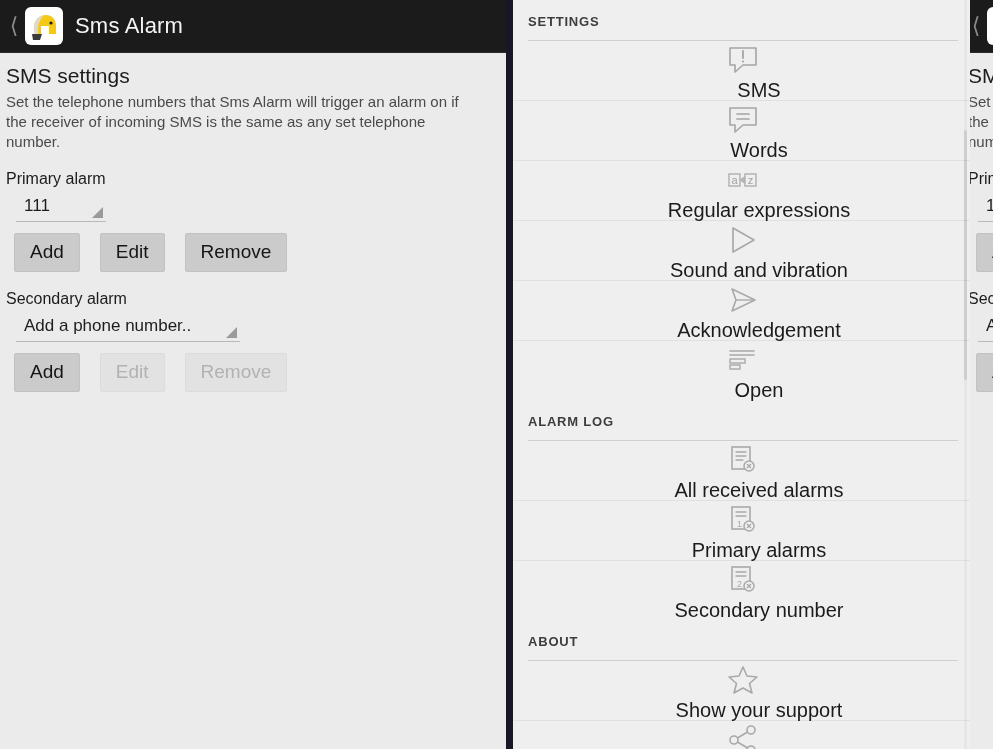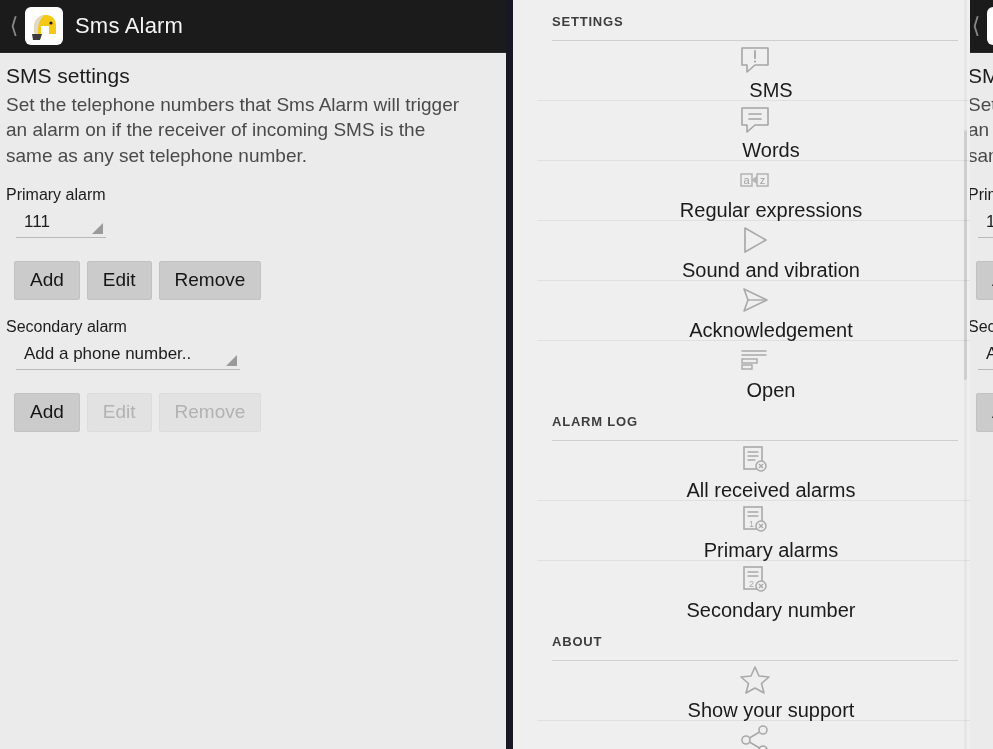--- a/index.html
+++ b/index.html
@@ -39,21 +39,21 @@
   }
   .app-title{
     color:#f4f4f4;font-size:22px;margin-left:12px;letter-spacing:.2px;
   }
 
   .content{padding:10px 24px 0 6px;}
   .h-title{
     font-size:21px;color:#1c1c1c;margin:2px 0 4px 0;font-weight:400;
   }
   .h-desc{
-    font-size:19px;color:#4a4a4a;line-height:1.33;
+    font-size:15px;color:#4a4a4a;line-height:1.33;
     margin:0 14px 0 0;
   }
   .section-head{
     font-size:16px;color:#1c1c1c;margin:18px 0 6px 0;font-weight:400;
   }
 
   .spinner{
     position:relative;display:inline-block;
     min-width:56px;
     margin-left:10px;
@@ -62,21 +62,21 @@
     font-size:17px;color:#1d1d1d;
   }
   .spinner.wide{min-width:190px;}
   .spinner .tri{
     position:absolute;right:3px;bottom:3px;
     width:0;height:0;
     border-left:11px solid transparent;
     border-bottom:11px solid #9a9a9a;
   }
 
-  .btn-row{display:flex;gap:7px;margin-top:23px;margin-left:8px;}
+  .btn-row{display:flex;gap:20px;margin-top:11px;margin-left:8px;}
   .btn{
     background:#cbcbcb;
     border:1px solid #c2c2c2;
     color:#151515;
     font-size:19px;
     padding:8px 15px 10px 15px;
     border-radius:2px;
     line-height:1;
     font-family:"Liberation Sans", sans-serif;
   }
@@ -89,21 +89,21 @@
     width:7px;height:749px;background:#171726;flex:0 0 auto;
   }
 
   
   .panel-nav{
     position:relative;
     width:457px;height:749px;
     background:#efefef;
     overflow:hidden;flex:0 0 auto;
   }
-  .nav-scroll{position:relative;height:100%;margin-left:24px;}
+  .nav-scroll{position:relative;height:100%;}
   .grp-head{
     font-size:13px;font-weight:bold;color:#3d3d3d;
     letter-spacing:.8px;
     padding:14px 0 11px 15px;
   }
   .grp-rule{height:1px;background:#cfcfcf;margin:0 12px 0 15px;}
   .nav-item{
     display:flex;align-items:center;
     height:59px;
     padding-left:15px;

